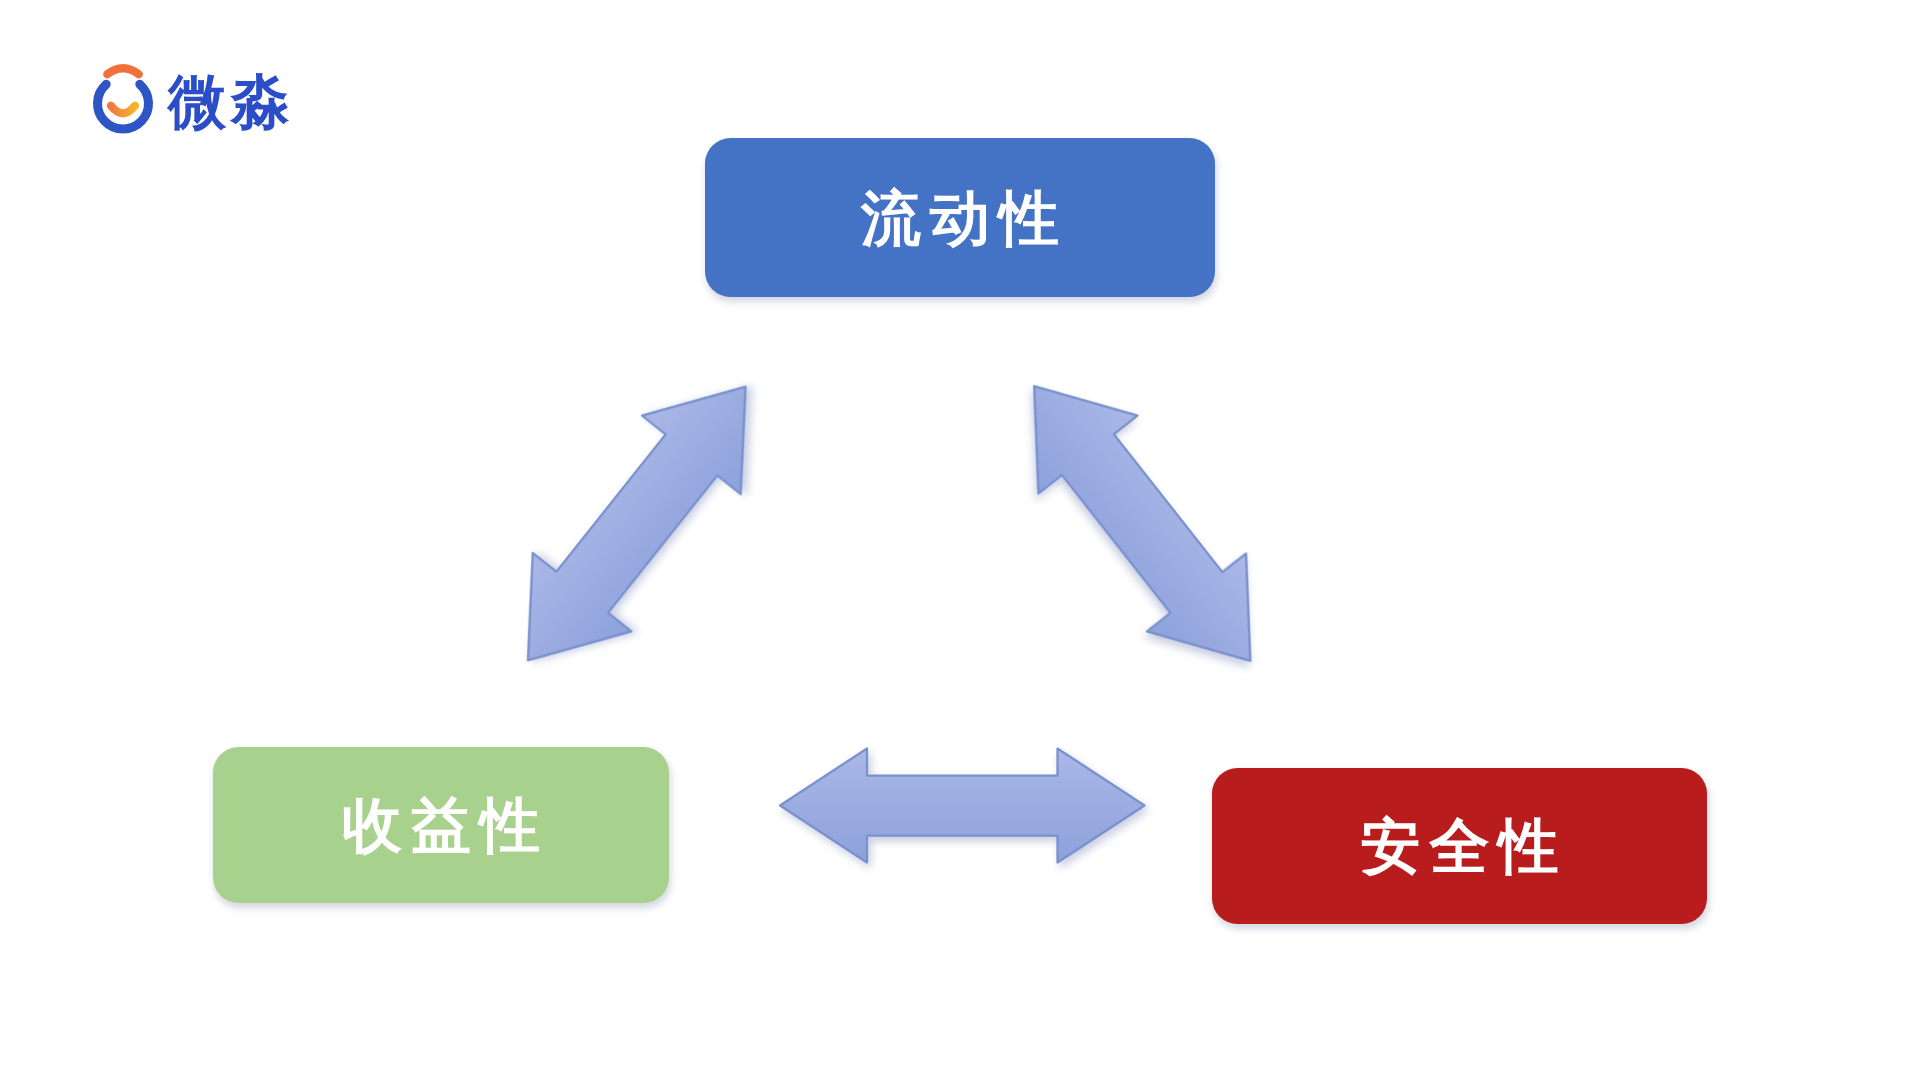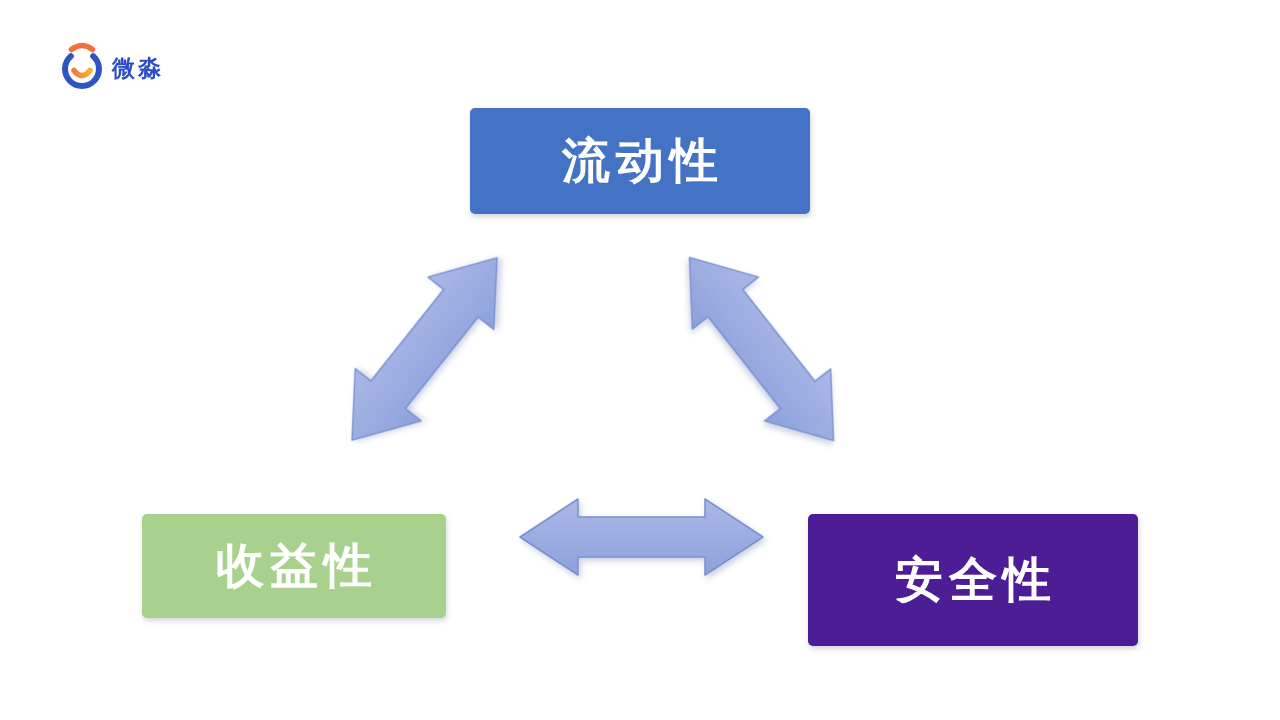--- a/index.html
+++ b/index.html
@@ -4,34 +4,33 @@
 <style>
   html,body{margin:0;padding:0;background:#e8e8e8;}
   .slide{
     position:relative;width:1280px;height:720px;background:#ffffff;
     overflow:hidden;font-family:"Liberation Sans","DejaVu Sans",sans-serif;
   }
   
   .logo{position:absolute;left:58px;top:40px;display:flex;align-items:center;gap:6px;}
   .logo-icon{width:48px;height:50px;display:block;}
   .logo-text{
-    font-size:23px;font-weight:700;color:#2B4EC8;letter-spacing:3px;line-height:1;
+    font-size:39px;font-weight:700;color:#2B4EC8;letter-spacing:3px;line-height:1;
     padding-top:6px;
   }
   
   .node{
     position:absolute;display:flex;align-items:center;justify-content:center;
-    border-radius:5px;color:#ffffff;font-size:48px;font-weight:700;letter-spacing:6px;
+    border-radius:17px;color:#ffffff;font-size:40px;font-weight:700;letter-spacing:6px;
     box-shadow:1px 3px 5px rgba(90,100,130,0.25);
     text-indent:6px;
-    margin-top:16px;
   }
   .node-top   {left:470px;top:92px; width:340px;height:106px;background:#4472C4;}
   .node-left  {left:142px;top:498px;width:304px;height:104px;background:#A9D18E;}
-  .node-right {left:808px;top:498px;width:330px;height:132px;background:#4c1d95;}
+  .node-right {left:808px;top:512px;width:330px;height:104px;background:#b91c1c;}
   
   .arrow{position:absolute;overflow:visible;filter:drop-shadow(2px 3px 3px rgba(110,125,175,0.38));}
   .arrow-left {left:308px;top:307px;width:233px;height:84px;transform:rotate(-51.5deg);}
   .arrow-right{left:645px;top:307px;width:233px;height:84px;transform:rotate(51.8deg);}
   .arrow-mid  {left:520px;top:497px;width:243px;height:80px;}
 </style>
 </head>
 <body>
 
 <div class="slide">

